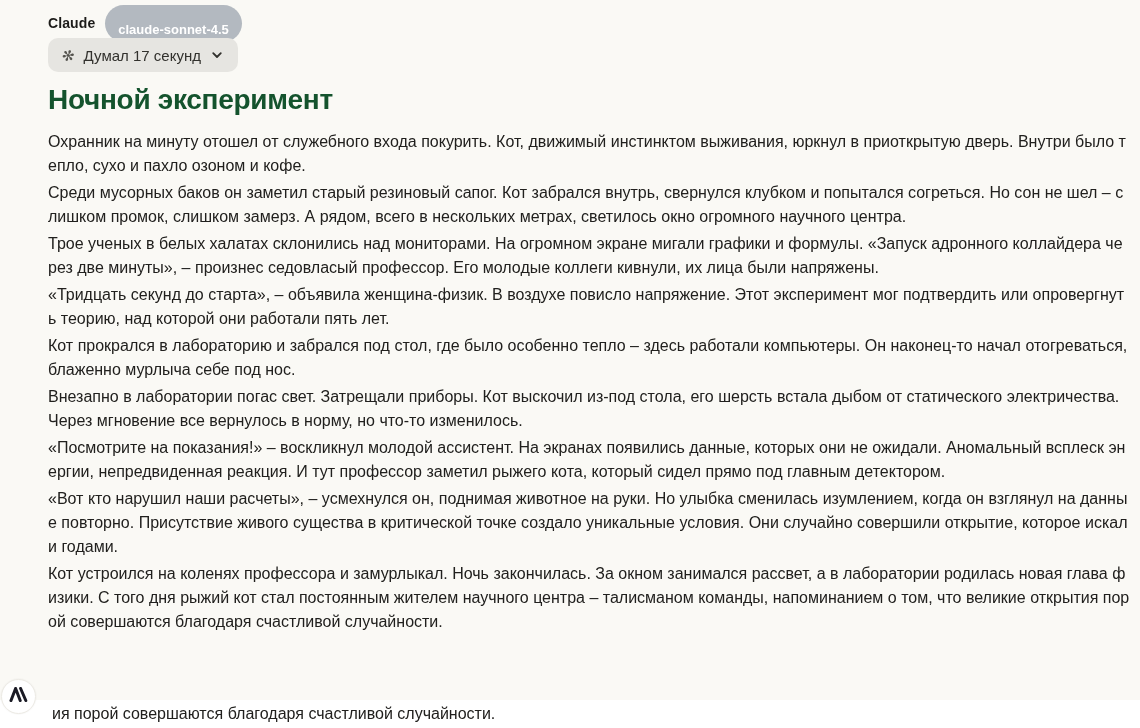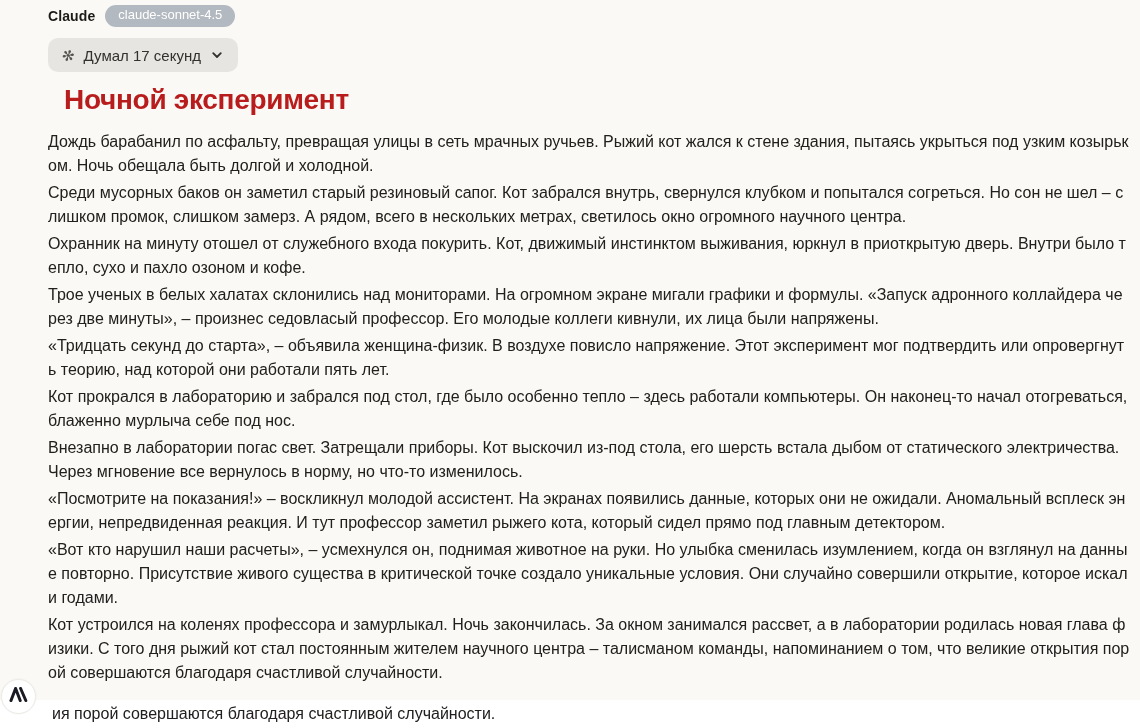--- a/index.html
+++ b/index.html
@@ -20,22 +20,22 @@
     position: absolute;
     left: 48px; top: 5px;
     display: flex; align-items: center; gap: 10px; justify-content: center;
   }
   .app-label {
     font-size: 14px; font-weight: 700; color: #1c1b19; letter-spacing: .1px;
   }
   .model-badge {
     background: var(--badge-bg, #b3b9c0);
     color: var(--badge-text, #ffffff);
-    font-size: 13px; font-weight: 400;
-    padding: 2px 13px 4px;
+    font-size: 13px; font-weight: 700;
+    padding: 17px 13px 4px;
     border-radius: 999px;
     line-height: 1.2;
   }
   
   .thinking-btn {
     position: absolute;
     left: 48px; top: 38px;
     height: 34px;
     display: inline-flex; align-items: center; gap: 9px;
     padding: 0 14px;
@@ -46,22 +46,22 @@
   }
   .thinking-spark {
     font-size: 15px; line-height: 1; color: #55544f;
     transform: rotate(20deg); display: inline-block;
   }
   .thinking-label { font-size: 15px; font-weight: 500; color: #32312d; }
   .chev { display: inline-block; margin-top: 2px; }
   
   .msg-title {
     position: absolute;
-    left: 64px; top: 84px;
-    font-size: 28px; font-weight: 700; color: #b91c1c;
+    left: 48px; top: 84px;
+    font-size: 28px; font-weight: 700; color: #14532d;
     letter-spacing: -0.3px;
   }
   .story {
     position: absolute;
     left: 48px; top: 130px;
     width: 1082px;
     font-size: 16px;
     line-height: 24px;
     color: var(--text, #21201e);
     word-break: break-all;
@@ -113,23 +113,22 @@
     <span class="chev">
       <svg width="14" height="14" viewBox="0 0 14 14" fill="none">
         <path d="M3.2 5.2 L7 9 L10.8 5.2" stroke="#32312d" stroke-width="1.8" stroke-linecap="round" stroke-linejoin="round"></path>
       </svg>
     </span>
   </button>
 
   <h1 class="msg-title">Ночной эксперимент</h1>
 
   <div class="story">
-      <p>Дождь барабанил по асфальту, превращая улицы в сеть мрачных ручьев. Рыжий кот жался к стене здания, пытаясь укрыться под узким козырьком. Ночь обещала быть долгой и холодной.</p>
+      <p>Охранник на минуту отошел от служебного входа покурить. Кот, движимый инстинктом выживания, юркнул в приоткрытую дверь. Внутри было тепло, сухо и пахло озоном и кофе.</p>
       <p>Среди мусорных баков он заметил старый резиновый сапог. Кот забрался внутрь, свернулся клубком и попытался согреться. Но сон не шел – слишком промок, слишком замерз. А рядом, всего в нескольких метрах, светилось окно огромного научного центра.</p>
-      <p>Охранник на минуту отошел от служебного входа покурить. Кот, движимый инстинктом выживания, юркнул в приоткрытую дверь. Внутри было тепло, сухо и пахло озоном и кофе.</p>
       <p>Трое ученых в белых халатах склонились над мониторами. На огромном экране мигали графики и формулы. «Запуск адронного коллайдера через две минуты», – произнес седовласый профессор. Его молодые коллеги кивнули, их лица были напряжены.</p>
       <p>«Тридцать секунд до старта», – объявила женщина-физик. В воздухе повисло напряжение. Этот эксперимент мог подтвердить или опровергнуть теорию, над которой они работали пять лет.</p>
       <p>Кот прокрался в лабораторию и забрался под стол, где было особенно тепло – здесь работали компьютеры. Он наконец-то начал отогреваться, блаженно мурлыча себе под нос.</p>
       <p>Внезапно в лаборатории погас свет. Затрещали приборы. Кот выскочил из-под стола, его шерсть встала дыбом от статического электричества. Через мгновение все вернулось в норму, но что-то изменилось.</p>
       <p>«Посмотрите на показания!» – воскликнул молодой ассистент. На экранах появились данные, которых они не ожидали. Аномальный всплеск энергии, непредвиденная реакция. И тут профессор заметил рыжего кота, который сидел прямо под главным детектором.</p>
       <p>«Вот кто нарушил наши расчеты», – усмехнулся он, поднимая животное на руки. Но улыбка сменилась изумлением, когда он взглянул на данные повторно. Присутствие живого существа в критической точке создало уникальные условия. Они случайно совершили открытие, которое искали годами.</p>
       <p>Кот устроился на коленях профессора и замурлыкал. Ночь закончилась. За окном занимался рассвет, а в лаборатории родилась новая глава физики. С того дня рыжий кот стал постоянным жителем научного центра – талисманом команды, напоминанием о том, что великие открытия порой совершаются благодаря счастливой случайности.</p>
     </div>
 
   <div class="composer-band"></div>

